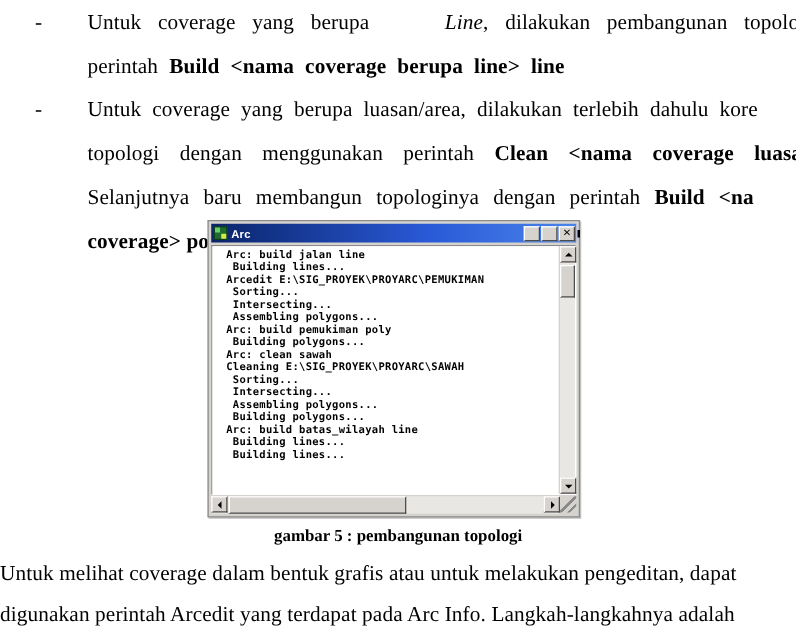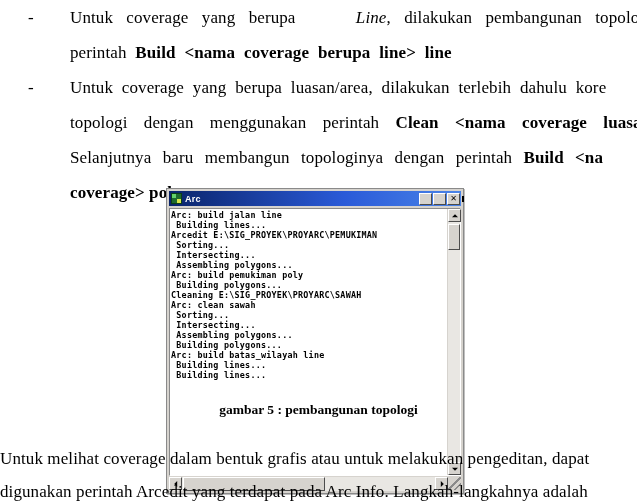--- a/index.html
+++ b/index.html
@@ -49,23 +49,23 @@
   .para-line.just2 { word-spacing: 9px; }
   .para-line.just3 { word-spacing: 12px; }
   .para-line.just4 { word-spacing: 7px; }
   b { font-weight: bold; }
   i { font-style: italic; margin-left: 47px; }
 
   
   .figure {
     position: absolute;
     left: 166px;
-    top: 188px;
+    top: 176px;
     width: 298px;
-    height: 306px;
+    height: 238px;
   }
 
   .win {
     width: 100%;
     height: 100%;
     box-sizing: border-box;
     background: #d6d3ce;
     border: 1px solid #8a8a8a;
     box-shadow: 1px 1px 0 rgba(0,0,0,.25);
     display: flex;
@@ -171,21 +171,21 @@
     min-height: 0;
     border: 1px solid;
     border-color: #8a8a8a #ffffff #ffffff #8a8a8a;
     background: #ffffff;
     box-sizing: border-box;
   }
   .console {
     flex: 1 1 auto;
     background: #ffffff;
     overflow: hidden;
-    padding: 1px 0 0 1px;
+    padding: 1px 0 0 11px;
     min-width: 0;
   }
   .cline {
     font-family: "DejaVu Sans Mono", "Liberation Mono", monospace;
     font-size: 8.4px;
     font-weight: bold;
     line-height: 10px;
     color: #000000;
     white-space: pre;
     letter-spacing: 0.25px;
@@ -264,21 +264,21 @@
     background:
       linear-gradient(135deg, transparent 45%, #8a8a8a 45%, #8a8a8a 55%, transparent 55%),
       linear-gradient(135deg, transparent 70%, #8a8a8a 70%, #8a8a8a 80%, transparent 80%);
     background-color: #d6d3ce;
   }
 
   
   .caption {
     position: absolute;
     left: 0;
-    top: 402px;
+    top: 421px;
     width: 637px;
     text-align: center;
     font-size: 13.5px;
     font-weight: bold;
     line-height: 16px;
   }
   .tail {
     position: absolute;
     left: 0;
     top: 442px;
@@ -336,22 +336,22 @@
 
         <div class="console">
           <div class="cline">Arc: build jalan line</div>
           <div class="cline"> Building lines...</div>
           <div class="cline">Arcedit E:\SIG_PROYEK\PROYARC\PEMUKIMAN</div>
           <div class="cline"> Sorting...</div>
           <div class="cline"> Intersecting...</div>
           <div class="cline"> Assembling polygons...</div>
           <div class="cline">Arc: build pemukiman poly</div>
           <div class="cline"> Building polygons...</div>
+          <div class="cline">Arc: clean sawah</div>
           <div class="cline">Cleaning E:\SIG_PROYEK\PROYARC\SAWAH</div>
-          <div class="cline">Arc: clean sawah</div>
           <div class="cline"> Sorting...</div>
           <div class="cline"> Intersecting...</div>
           <div class="cline"> Assembling polygons...</div>
           <div class="cline"> Building polygons...</div>
           <div class="cline">Arc: build batas_wilayah line</div>
           <div class="cline"> Building lines...</div>
           <div class="cline"> Building lines...</div>
 
         </div>
 

